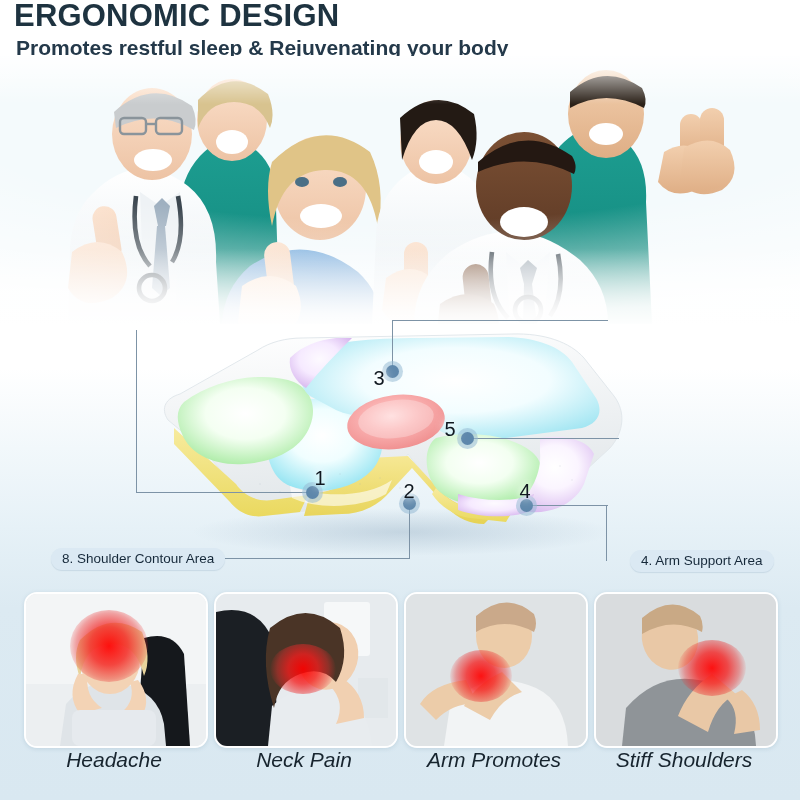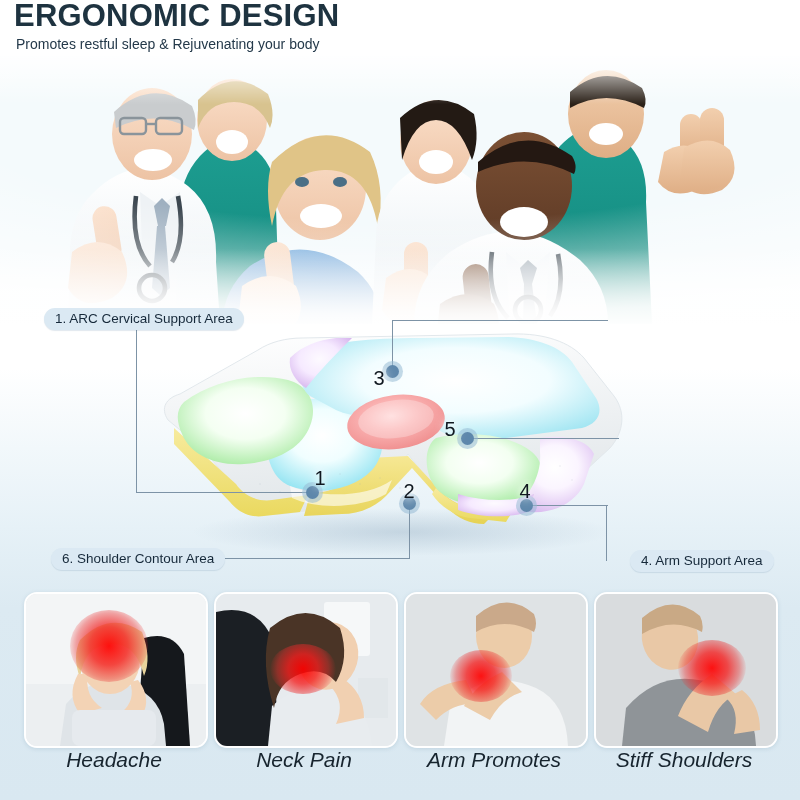--- a/index.html
+++ b/index.html
@@ -17,21 +17,21 @@
   }
 
   
   .title{
     position:absolute;left:14px;top:-2px;
     font-size:31px;font-weight:bold;letter-spacing:.2px;
     color:#1e3340;white-space:nowrap;
   }
   .subtitle{
     position:absolute;left:16px;top:36px;
-    font-size:14px;color:#24394a;white-space:nowrap;
+    font-size:21px;color:#24394a;white-space:nowrap;font-weight:bold;
   }
 
   
   .hero{
     position:absolute;left:0;top:56px;width:800px;height:268px;
     overflow:hidden;
   }
   .hero-bg{position:absolute;inset:0;background:#f4fafc;}
   .hero-fade{
     position:absolute;inset:0;
@@ -348,22 +348,21 @@
 
   <div class="marker" style="left:386px;top:365px;"></div>
   <div class="mnum" style="left:366px;top:365px;">3</div>
 
   <div class="marker" style="left:520px;top:499px;"></div>
   <div class="mnum" style="left:512px;top:478px;">4</div>
 
   <div class="marker" style="left:461px;top:432px;"></div>
   <div class="mnum" style="left:437px;top:416px;">5</div>
 
-  <div class="pill" style="left:44px;top:308px;">1. ARC Cervical Support Area</div>
-  <div class="pill" style="left:51px;top:548px;">6. Shoulder Contour Area</div>
+  <div class="pill" style="left:51px;top:548px;">8. Shoulder Contour Area</div>
   <div class="pill" style="left:630px;top:550px;">4. Arm Support Area</div>
 
   <div class="cards">
 
     <div class="card" style="left:24px;">
       <svg class="photo" width="180" height="152" viewBox="0 0 180 152">
         <rect width="180" height="152" fill="#eceff1"></rect>
         <rect x="0" y="0" width="180" height="90" fill="#f3f5f6"></rect>
         <path d="M118 44 q28 -8 40 16 l6 92 h-54z" fill="#15181c"></path>
         <path d="M40 110 q24 -28 58 -20 q34 8 40 40 l2 22 h-106z" fill="#dfe4e8"></path>

